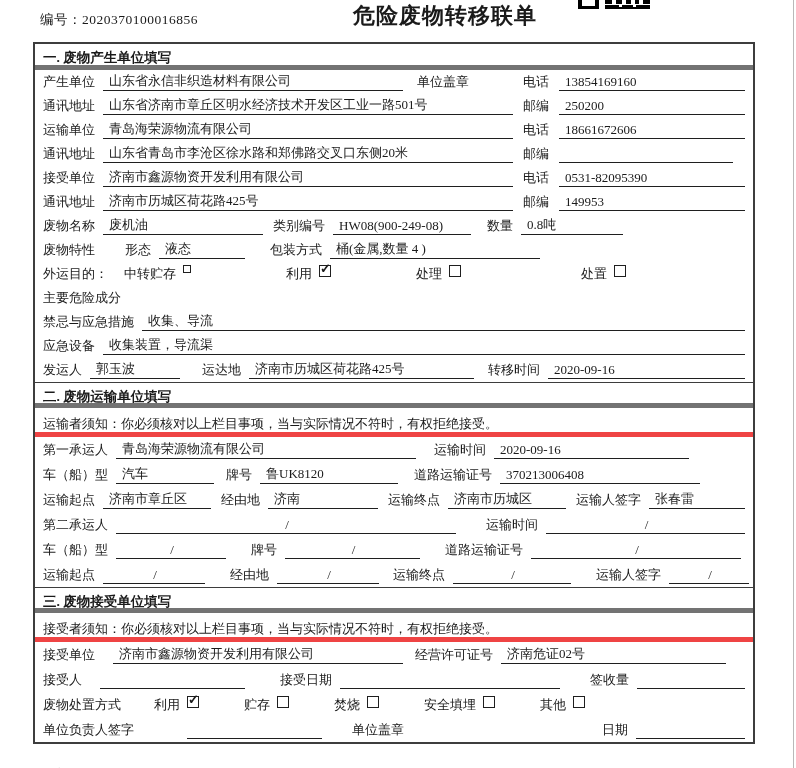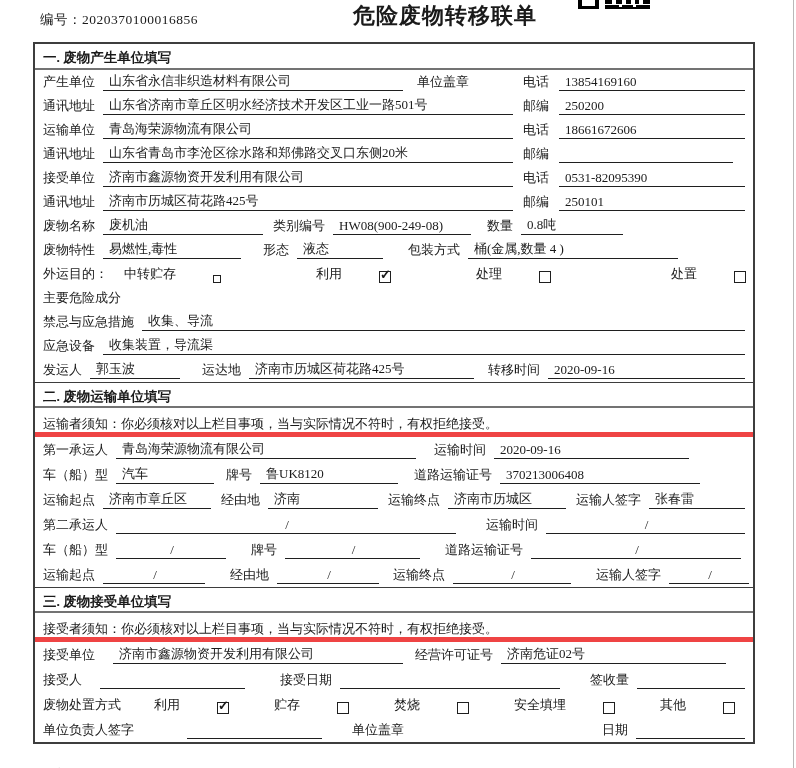--- a/index.html
+++ b/index.html
@@ -14,21 +14,21 @@
   .qr-frag { position:absolute; top:0; left:578px; width:72px; height:9px; }
   .page-edge { position:absolute; top:0; left:793px; width:1px; height:768px; background:#b9b9b9; }
 
   .form-table {
     position:absolute; top:42px; left:33px; width:722px;
     border:2px solid #3d3d3d; box-sizing:border-box; background:#fff;
   }
   .sec-header {
     box-sizing:border-box; height:26px; padding:5px 8px 0 8px;
     font-weight:bold; font-size:13.5px;
-    border-bottom:2px solid #737373;
+    border-bottom:5px solid #737373;
   }
   .sec-header.mid { border-top:1px solid #3d3d3d; }
   .note-row {
     box-sizing:border-box; height:29px; padding:7px 8px 0 8px;
     border-bottom:5px solid #ef4444;
   }
   .row {
     box-sizing:border-box; height:24px; display:flex; align-items:flex-end;
     padding:0 8px 3px 8px;
   }
@@ -52,21 +52,21 @@
   .cb {
     display:inline-block; box-sizing:border-box; width:12px; height:12px;
     border:1px solid #1f1f1f; margin-left:7px; position:relative;
     vertical-align:-1px; flex:none;
   }
   .cb.small { width:8px; height:8px; vertical-align:0; }
   .cb.checked::after {
     content:"✓"; position:absolute; top:-5px; left:0; font-size:13px;
     font-weight:bold; color:#1a1a1a;
   }
-  .opt { display:flex; align-items:flex-end; white-space:nowrap;gap:30px; }
+  .opt { display:flex; align-items:flex-start; white-space:nowrap; }
   .print-time { position:absolute; top:766px; left:40px; font-size:13.5px; }
 </style>
 </head>
 <body>
 
 <div class="page">
 
   <div class="doc-number"><span>编号：</span><span>2020370100016856</span></div>
 
   <div class="doc-title">危险废物转移联单</div>
@@ -135,36 +135,35 @@
         <span class="lbl">电话</span>
         <span class="fld">0531-82095390</span>
       </span>
     </div>
 
     <div class="row">
       <span class="lbl">通讯地址</span>
       <span class="fld grow" style="margin-right:10px">济南市历城区荷花路425号</span>
       <span class="rcol">
         <span class="lbl">邮编</span>
-        <span class="fld">250101</span>
+        <span class="fld">149953</span>
       </span>
     </div>
 
     <div class="row">
       <span class="lbl">废物名称</span>
       <span class="fld" style="width:150px">废机油</span>
       <span class="lbl ml10">类别编号</span>
       <span class="fld" style="width:128px">HW08(900-249-08)</span>
       <span class="lbl ml16">数量</span>
       <span class="fld" style="width:92px">0.8吨</span>
     </div>
 
     <div class="row">
       <span class="lbl">废物特性</span>
-      <span class="fld" style="width:128px">易燃性,毒性</span>
       <span class="lbl ml22">形态</span>
       <span class="fld" style="width:76px">液态</span>
       <span class="lbl ml25">包装方式</span>
       <span class="fld" style="width:200px">桶(金属,数量 4 )</span>
     </div>
 
     <div class="row">
       <span class="lbl">外运目的：</span>
       <span class="opt ml8">
         <span>中转贮存</span>

